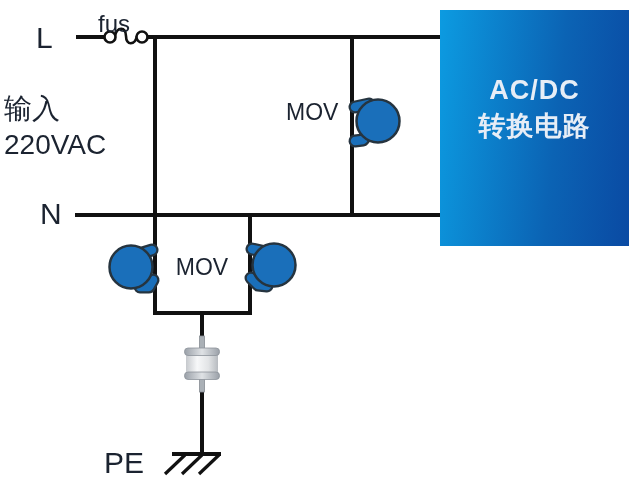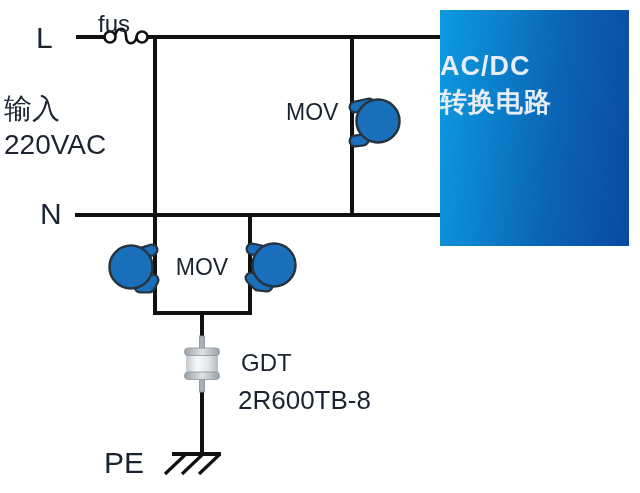--- a/index.html
+++ b/index.html
@@ -15,22 +15,22 @@
   .lbl-n      {left:40px;  top:197px; font-size:30px;}
   .lbl-mov-top{left:286px; top:99px;  font-size:23px;}
   .lbl-mov-bot{left:168px; top:254px; width:68px; text-align:center; font-size:23px;}
   .lbl-gdt    {left:241px; top:349px; font-size:24px;}
   .lbl-part   {left:238px; top:385px; font-size:26px;}
   .lbl-pe     {left:104px; top:446px; font-size:30px;}
 
   .acdc-box{
     position:absolute;left:440px;top:10px;width:189px;height:236px;
     background:linear-gradient(96deg,#0c9be1 0%,#0b63b4 60%,#0a4aa3 100%);
-    display:flex;flex-direction:column;align-items:flex-start;
-    padding-top:38px;box-sizing:border-box;
+    display:flex;flex-direction:column;align-items:center;
+    padding-top:62px;box-sizing:border-box;
   }
   .acdc-box .line{
     color:#e6edf6;font-size:27px;font-weight:600;line-height:36px;letter-spacing:1px;
   }
 
   
   .wire{stroke:#111111;stroke-width:4;fill:none;}
   .wire-thin{stroke:#111111;stroke-width:3.2;fill:none;}
   .fuse-ring{fill:#ffffff;stroke:#111111;stroke-width:2.6;}
   .fuse-wave{fill:none;stroke:#111111;stroke-width:2.6;stroke-linecap:round;}
@@ -120,22 +120,20 @@
 
   <div class="lbl lbl-l">L</div>
   <div class="lbl lbl-fus">fus</div>
   <div class="lbl lbl-input">
     <div>输入</div>
     <div>220VAC</div>
   </div>
   <div class="lbl lbl-n">N</div>
   <div class="lbl lbl-mov-top">MOV</div>
   <div class="lbl lbl-mov-bot">MOV</div>
-  <div class="lbl lbl-gdt">GDT</div>
-  <div class="lbl lbl-part">2R600TB-8</div>
   <div class="lbl lbl-pe">PE</div>
 
   <div class="acdc-box">
     <div class="line">AC/DC</div>
     <div class="line">转换电路</div>
   </div>
 
 </div>
 
 </body></html>

